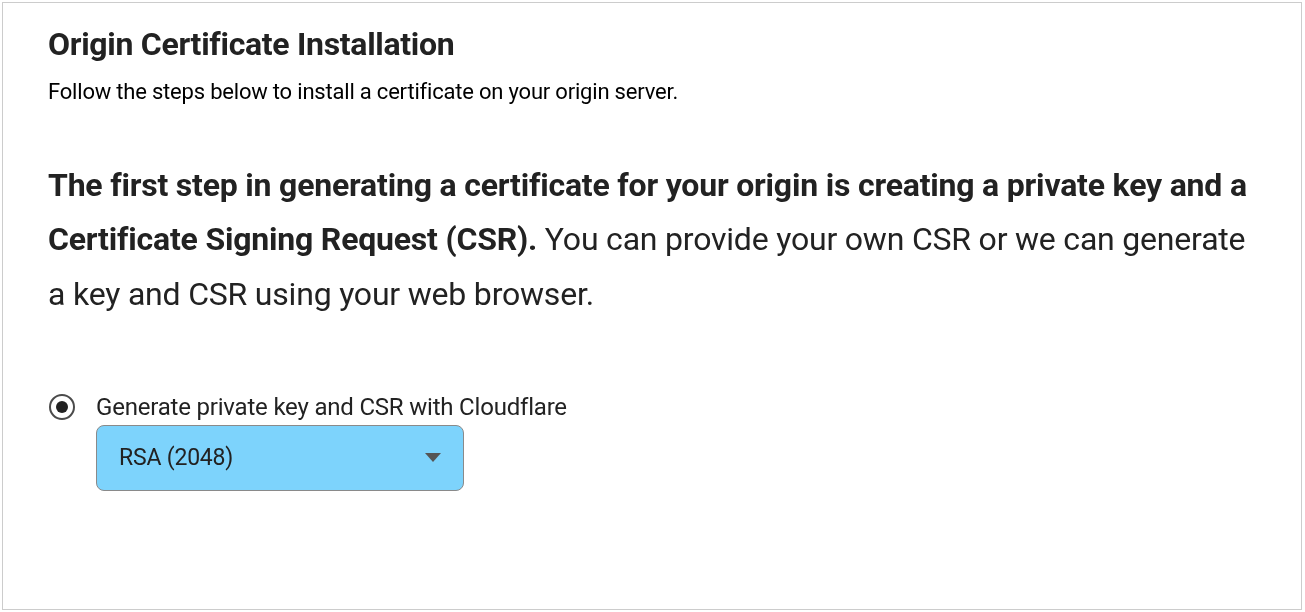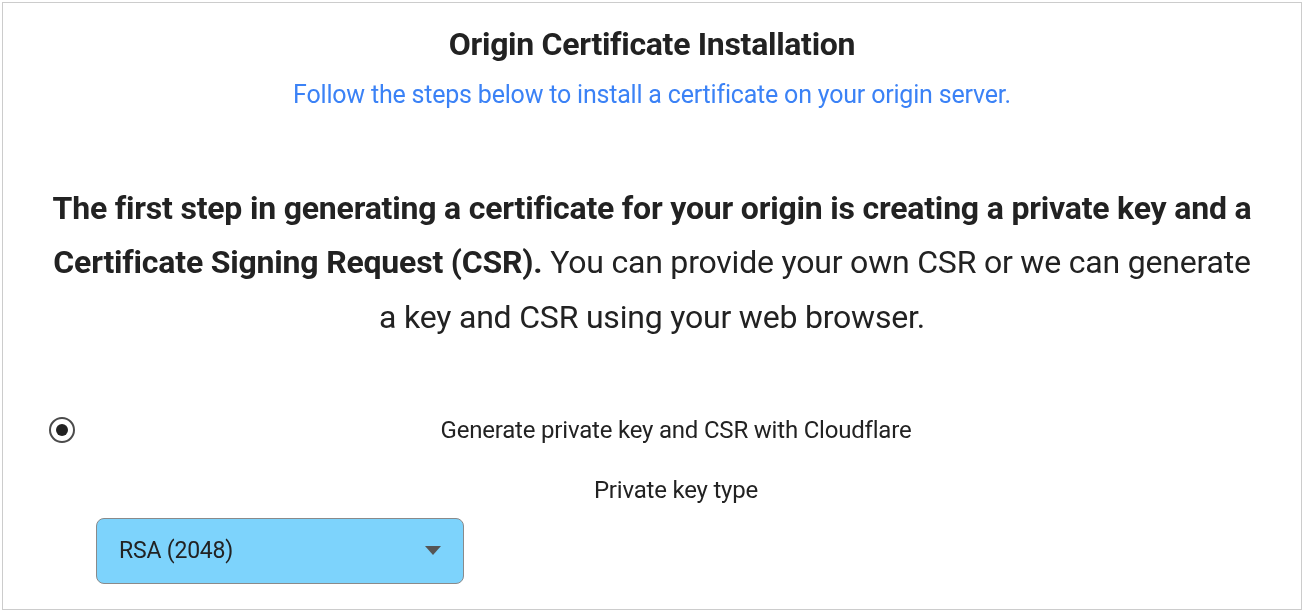--- a/index.html
+++ b/index.html
@@ -13,34 +13,33 @@
       color: #222222;
       width: 1305px;
       height: 612px;
     }
     .panel {
       border: 1px solid #cccccc;
       width: 1300px;
       height: 608px;
       margin: 2px;
       padding: 22px 45px 5px 45px;
-      text-align: center;
     }
     .title {
       font-size: 32px;
       font-weight: 700;
       color: #222222;
       margin-bottom: 14px;
       letter-spacing: -0.3px;
     }
     .subtitle {
-      font-size: 25px;
-      color: #3b82f6;
+      font-size: 22px;
+      color: #000000;
       line-height: 1.4;
-      margin-bottom: 69px;
+      margin-bottom: 50px;
       letter-spacing: -0.2px;
     }
     .step-block {
       font-size: 32px;
       line-height: 1.7;
       color: #222222;
       margin-bottom: 70px;
       letter-spacing: -0.2px;
     }
     .step-strong {
@@ -134,21 +133,20 @@
   </p>
 
   <div class="option-row">
     <div class="radio-wrap">
       <div class="radio-outer">
         <div class="radio-inner"></div>
       </div>
     </div>
     <div class="option-body">
       <div class="option-label">Generate private key and CSR with Cloudflare</div>
-      <div class="sub-label">Private key type</div>
       <div class="select-box">
         <span class="select-value">RSA (2048)</span>
         <span class="chevron"></span>
       </div>
     </div>
   </div>
 
 
 </div>
 

